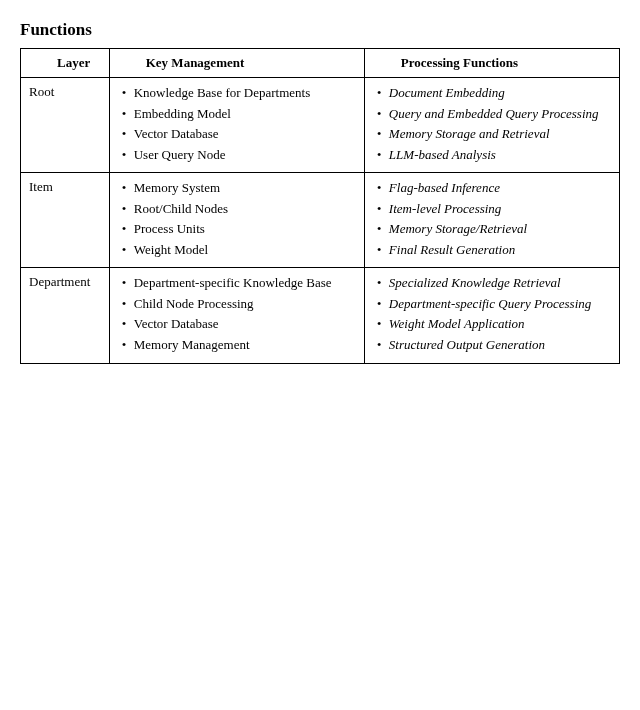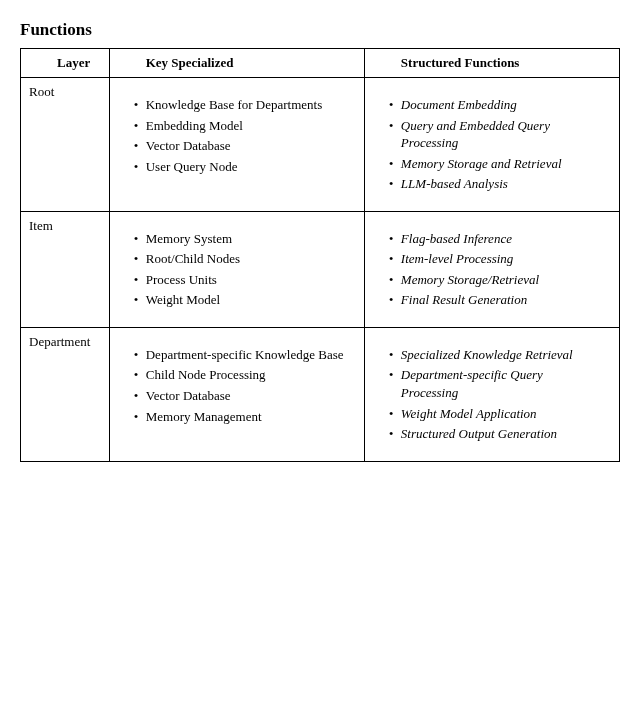--- a/index.html
+++ b/index.html
@@ -43,21 +43,21 @@
     td.components-cell {
       width: 230px;
     }
     td.functions-cell {
       width: 230px;
       font-style: italic;
     }
     ul.cell-list {
       list-style: none;
       padding: 0;
-      margin: 12px;
+      margin: 0;
     }
     ul.cell-list li {
       padding-left: 16px;
       position: relative;
       margin-bottom: 3px;
       line-height: 1.35;
     }
     ul.cell-list li::before {
       content: "•";
       position: absolute;
@@ -66,22 +66,22 @@
   </style>
 </head>
 <body>
 
 <p class="page-title">Functions</p>
 
 <table>
   <thead>
     <tr>
       <th>Layer</th>
-      <th>Key Specialized</th>
-      <th>Structured Functions</th>
+      <th>Key Management</th>
+      <th>Processing Functions</th>
     </tr>
   </thead>
   <tbody id="table-body">
   <tr>
         <td class="layer-cell">Root</td>
         <td class="components-cell">
           <ul class="cell-list">
             <li>Knowledge Base for Departments</li>
             <li>Embedding Model</li>
             <li>Vector Database</li>

